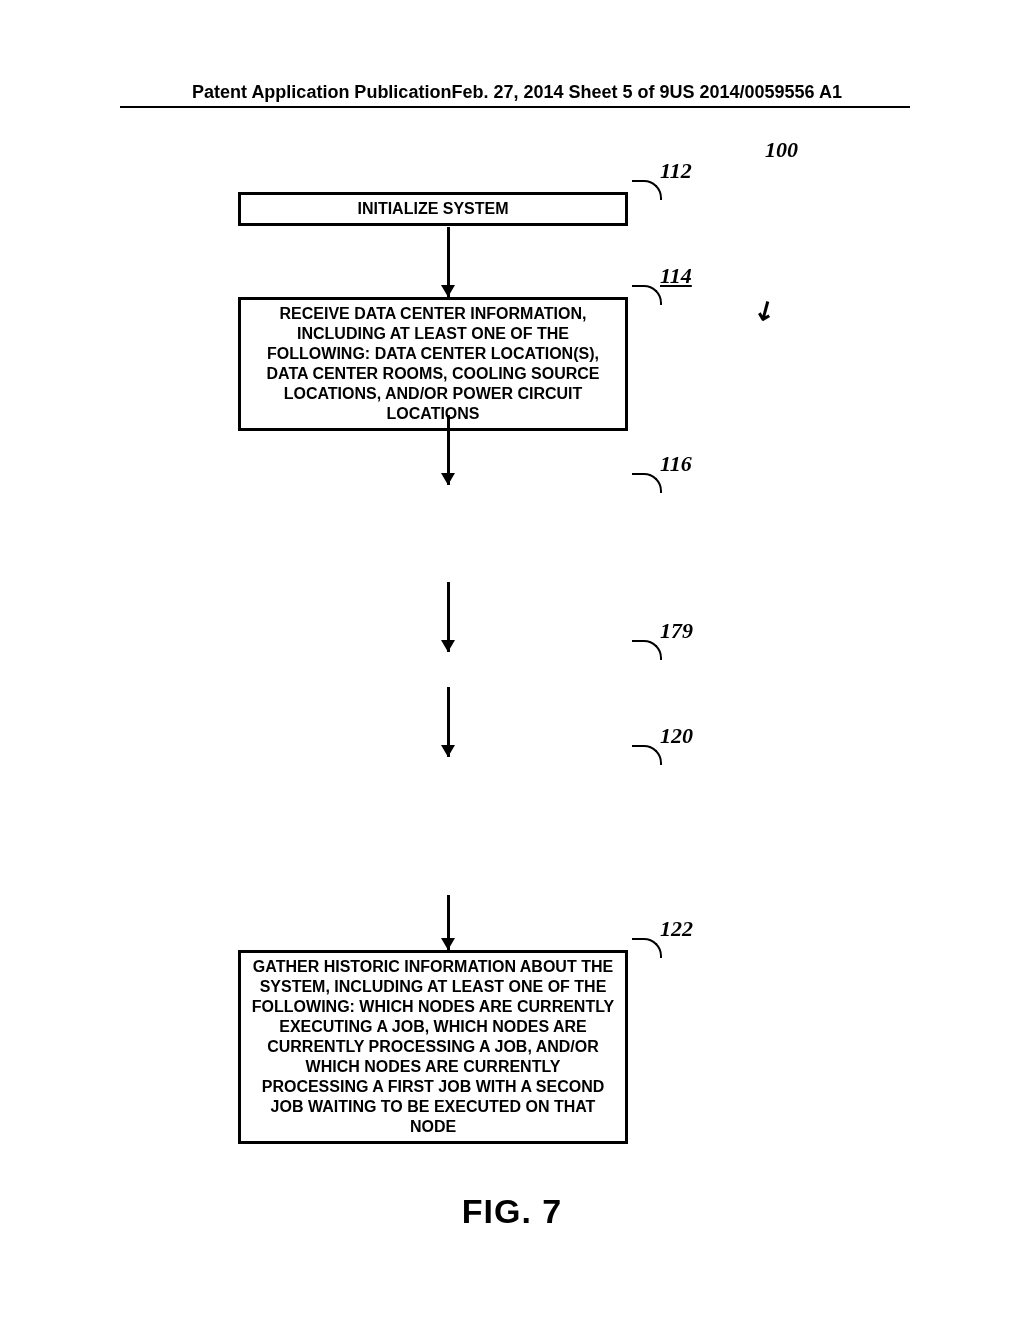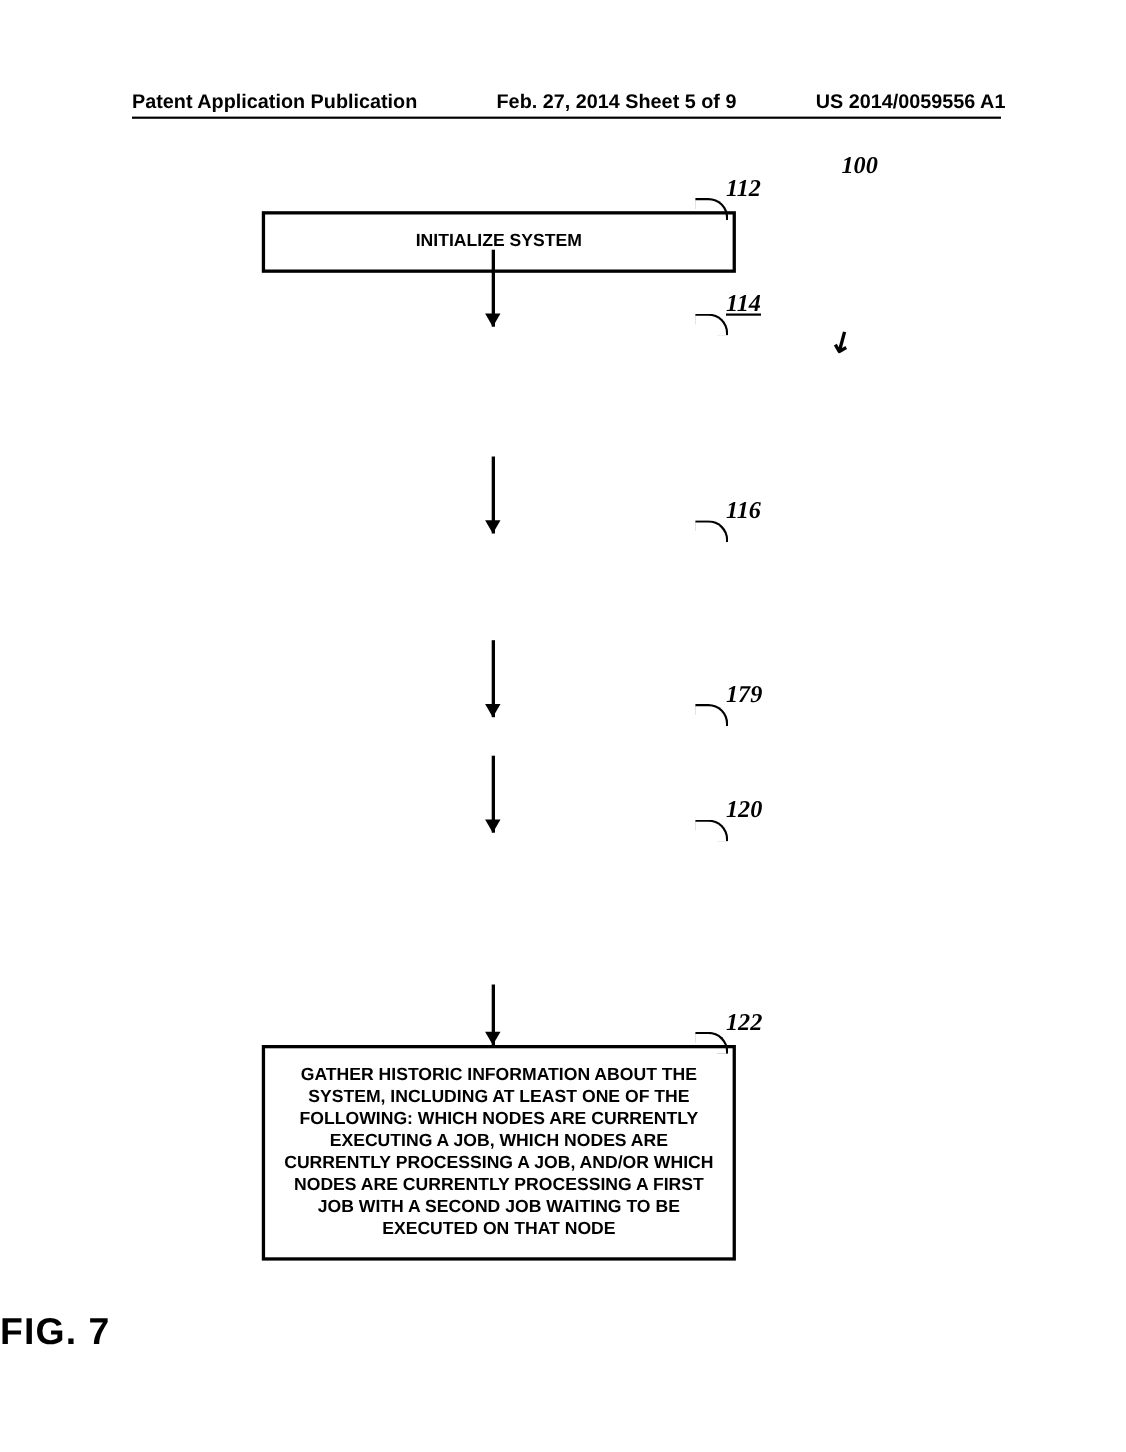--- a/index.html
+++ b/index.html
@@ -16,48 +16,48 @@
     width: 1024px;
     height: 1320px;
   }
   .header {
     position: absolute;
     top: 82px;
     left: 0;
     width: 1024px;
     padding: 0 110px 0 120px;
     display: flex;
-    justify-content: space-between;
+    justify-content: center;
     font-weight: bold;
     font-size: 18px;
   }
   .header-rule {
     position: absolute;
     top: 106px;
     left: 120px;
     width: 790px;
     border-top: 2px solid #000;
   }
   .flowchart {
     position: absolute;
     top: 140px;
     left: 0;
     width: 1024px;
     height: 1025px;
   }
   .box {
     position: absolute;
     left: 238px;
-    width: 431px;
+    width: 390px;
     border: 3px solid #000;
     text-align: center;
     font-weight: bold;
     font-size: 16px;
     line-height: 1.25;
-    padding: 15px 10px;
+    padding: 4px 10px;
     background: #fff;
   }
   .arrow {
     position: absolute;
     left: 447px;
     width: 3px;
     background: #000;
   }
   .arrow::after {
     content: "";
@@ -82,20 +82,21 @@
     height: 20px;
     border-top: 2px solid #000;
     border-right: 2px solid #000;
     border-top-right-radius: 18px;
   }
   .fig-caption {
     position: absolute;
     top: 1192px;
     left: 0;
     width: 1024px;
+    text-align: center;
     font-weight: 900;
     font-size: 34px;
     letter-spacing: 1px;
   }
   .ref-110-arrow {
     position: absolute;
     top: 155px;
     left: 754px;
     font-size: 26px;
     font-weight: bold;
@@ -118,20 +119,21 @@
 
     <span class="ref" style="top:-3px; left:765px;">100</span>
     <span class="ref-110-arrow">↙</span>
 
     <div class="box" style="top:52px;">INITIALIZE SYSTEM</div>
     <span class="lead" style="top:40px; left:632px;"></span>
     <span class="ref" style="top:18px; left:660px;">112</span>
 
     <div class="arrow" style="top:87px; height:70px;"></div>
 
+    <div class="box" style="top:157px;">RECEIVE DATA CENTER INFORMATION, INCLUDING AT LEAST ONE OF THE FOLLOWING: DATA CENTER LOCATION(S), DATA CENTER ROOMS, COOLING SOURCE LOCATIONS, AND/OR POWER CIRCUIT LOCATIONS</div>
     <span class="lead" style="top:145px; left:632px;"></span>
     <span class="ref" style="top:123px; left:660px;text-decoration:underline;">114</span>
 
     <div class="arrow" style="top:275px; height:70px;"></div>
 
     <span class="lead" style="top:333px; left:632px;"></span>
     <span class="ref" style="top:311px; left:660px;">116</span>
 
     <div class="arrow" style="top:442px; height:70px;"></div>
 

